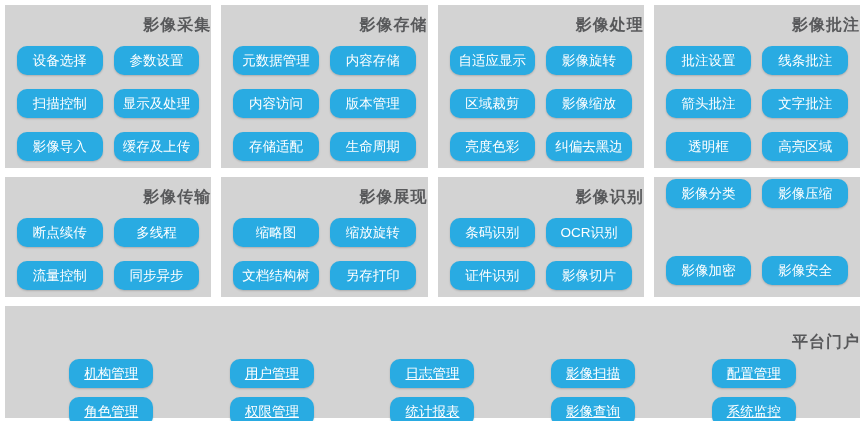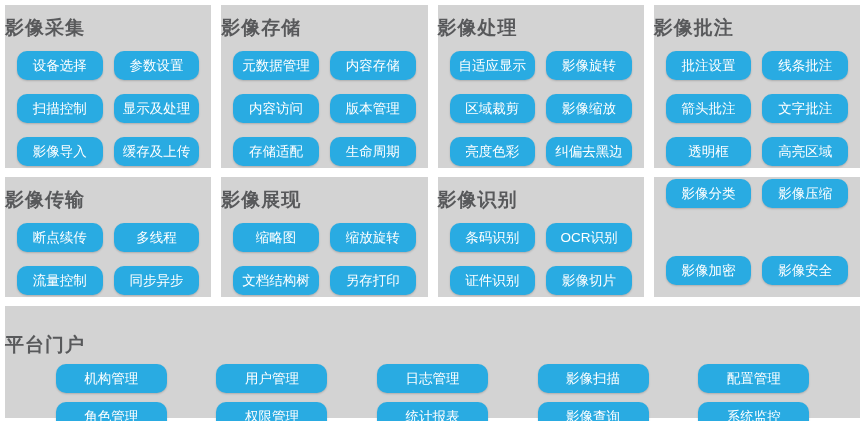--- a/index.html
+++ b/index.html
@@ -22,22 +22,22 @@
     gap: 10px;
   }
   .panel {
     background: #d3d3d3;
     display: flex;
     flex-direction: column;
   }
   .row-top .panel { height: 163px; }
   .row-mid .panel { height: 120px; }
   .panel-title {
-    text-align: left;
-    font-size: 19px;
+    text-align: right;
+    font-size: 16px;
     font-weight: bold;
     color: #58595b;
     padding: 10px 0 8px 0;
     letter-spacing: 1px;
   }
   .btn-grid {
     display: grid;
     grid-template-columns: 1fr 1fr;
     gap: 14px 11px;
     padding: 2px 12px 12px 12px;
@@ -64,21 +64,21 @@
   .portal .panel-title { padding: 26px 0 6px 0; }
   .portal-grid {
     display: grid;
     grid-template-columns: repeat(5, 1fr);
     gap: 9px 0;
     padding: 0 26px 12px 26px;
     justify-items: center;
     flex: 1;
     align-content: space-between;
   }
-  .portal-grid .btn { width: 111px; }
+  .portal-grid .btn { width: 84px; text-decoration: underline; }
 </style>
 </head>
 <body>
 
 <div class="container">
 
   <div class="grid-row row-top">
 
     <section class="panel">
       <h2 class="panel-title">影像采集</h2>

